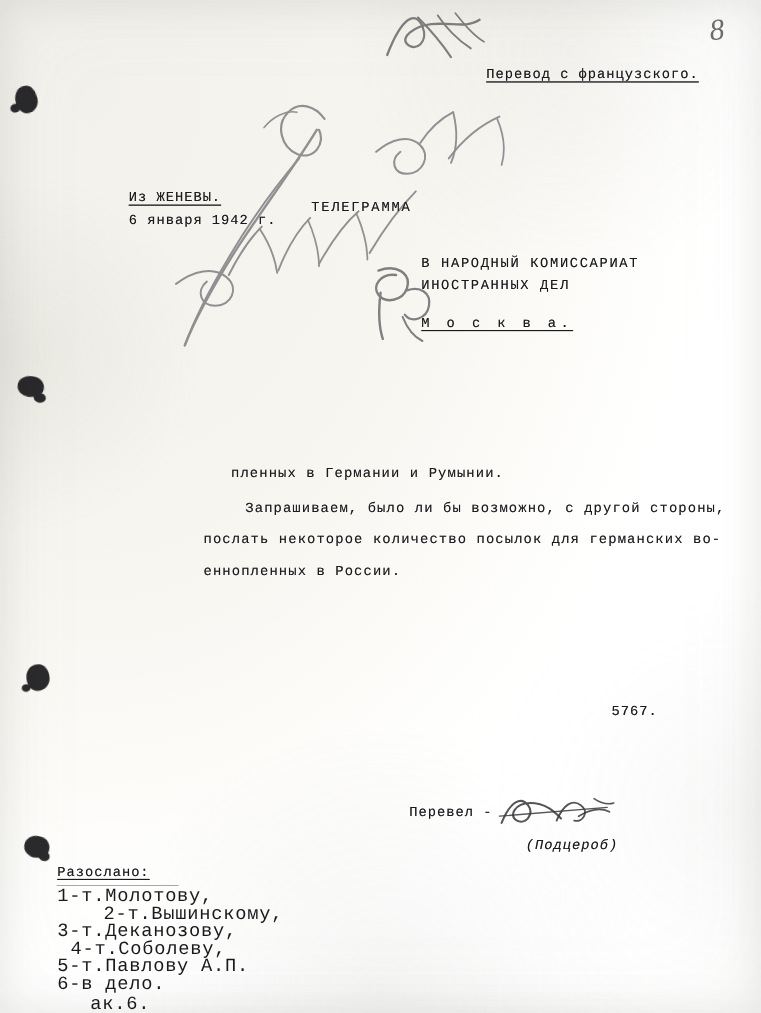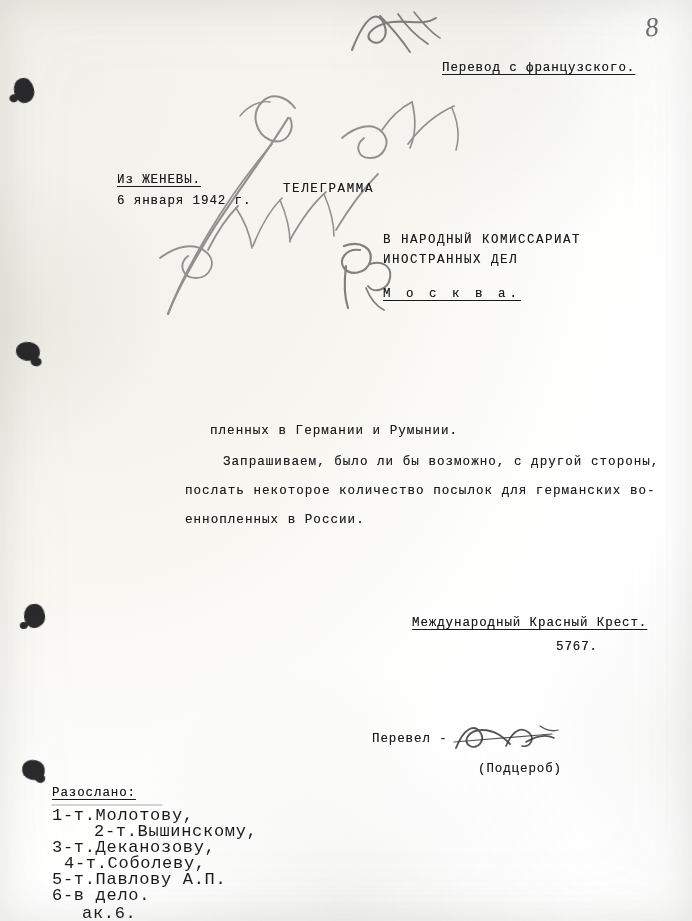--- a/index.html
+++ b/index.html
@@ -193,34 +193,33 @@
 
   <div class="t" style="left:383px; top:234px; letter-spacing:1.5px;">В НАРОДНЫЙ КОМИССАРИАТ</div>
   <div class="t" style="left:383px; top:254px; letter-spacing:1.5px;">ИНОСТРАННЫХ ДЕЛ</div>
   <div class="t u sp" style="left:383px; top:288px;">М о с к в а.</div>
 
   <div class="body-line" style="left:185px; top:424px;margin-left:25px;">пленных в Германии и Румынии.</div>
   <div class="body-line" style="left:223px; top:455px;">Запрашиваем, было ли бы возможно, с другой стороны,</div>
   <div class="body-line" style="left:185px; top:484px;">послать некоторое количество посылок для германских во-</div>
   <div class="body-line" style="left:185px; top:513px;">еннопленных в России.</div>
 
-  <div class="t u" style="left:412px; top:617px;">Международный Красный Крест.</div>
   <div class="t" style="left:556px; top:641px;">5767.</div>
 
   <div class="t" style="left:372px; top:733px;">Перевел -</div>
   <div class="hand sig-ink" style="left:452px; top:718px; opacity:0.9;">
     <svg width="110" height="42" viewBox="0 0 110 42">
       <path d="M4 30 C 12 10, 22 6, 28 14 C 34 22, 26 32, 18 28 C 10 24, 16 12, 30 12 C 44 12, 52 20, 58 26" stroke-width="1.9"></path>
       <path d="M54 28 C 60 14, 68 8, 76 14 C 84 20, 78 30, 70 28" stroke-width="1.7"></path>
       <path d="M74 24 C 84 18, 94 16, 102 20" stroke-width="1.6"></path>
       <path d="M2 24 L 100 16" stroke-width="1.2"></path>
       <path d="M88 8 C 94 12, 100 14, 106 12" stroke-width="1.3"></path>
     </svg>
   </div>
-  <div class="t" style="left:478px; top:763px;">(Подцероб)</div>
+  <div class="t" style="left:478px; top:763px;font-style:italic;">(Подцероб)</div>
 
   <div class="t u" style="left:52px; top:787px;">Разослано:</div>
   <div class="dist-list" style="left:52px; top:808px;">1-т.Молотову,</div>
   <div class="dist-list" style="left:52px; top:824px;margin-left:42px;">2-т.Вышинскому,</div>
   <div class="dist-list" style="left:52px; top:840px;">3-т.Деканозову,</div>
   <div class="dist-list" style="left:64px; top:856px;">4-т.Соболеву,</div>
   <div class="dist-list" style="left:52px; top:872px;">5-т.Павлову А.П.</div>
   <div class="dist-list" style="left:52px; top:888px;">6-в дело.</div>
   <div class="dist-list" style="left:82px; top:906px;">ак.6.</div>
 

